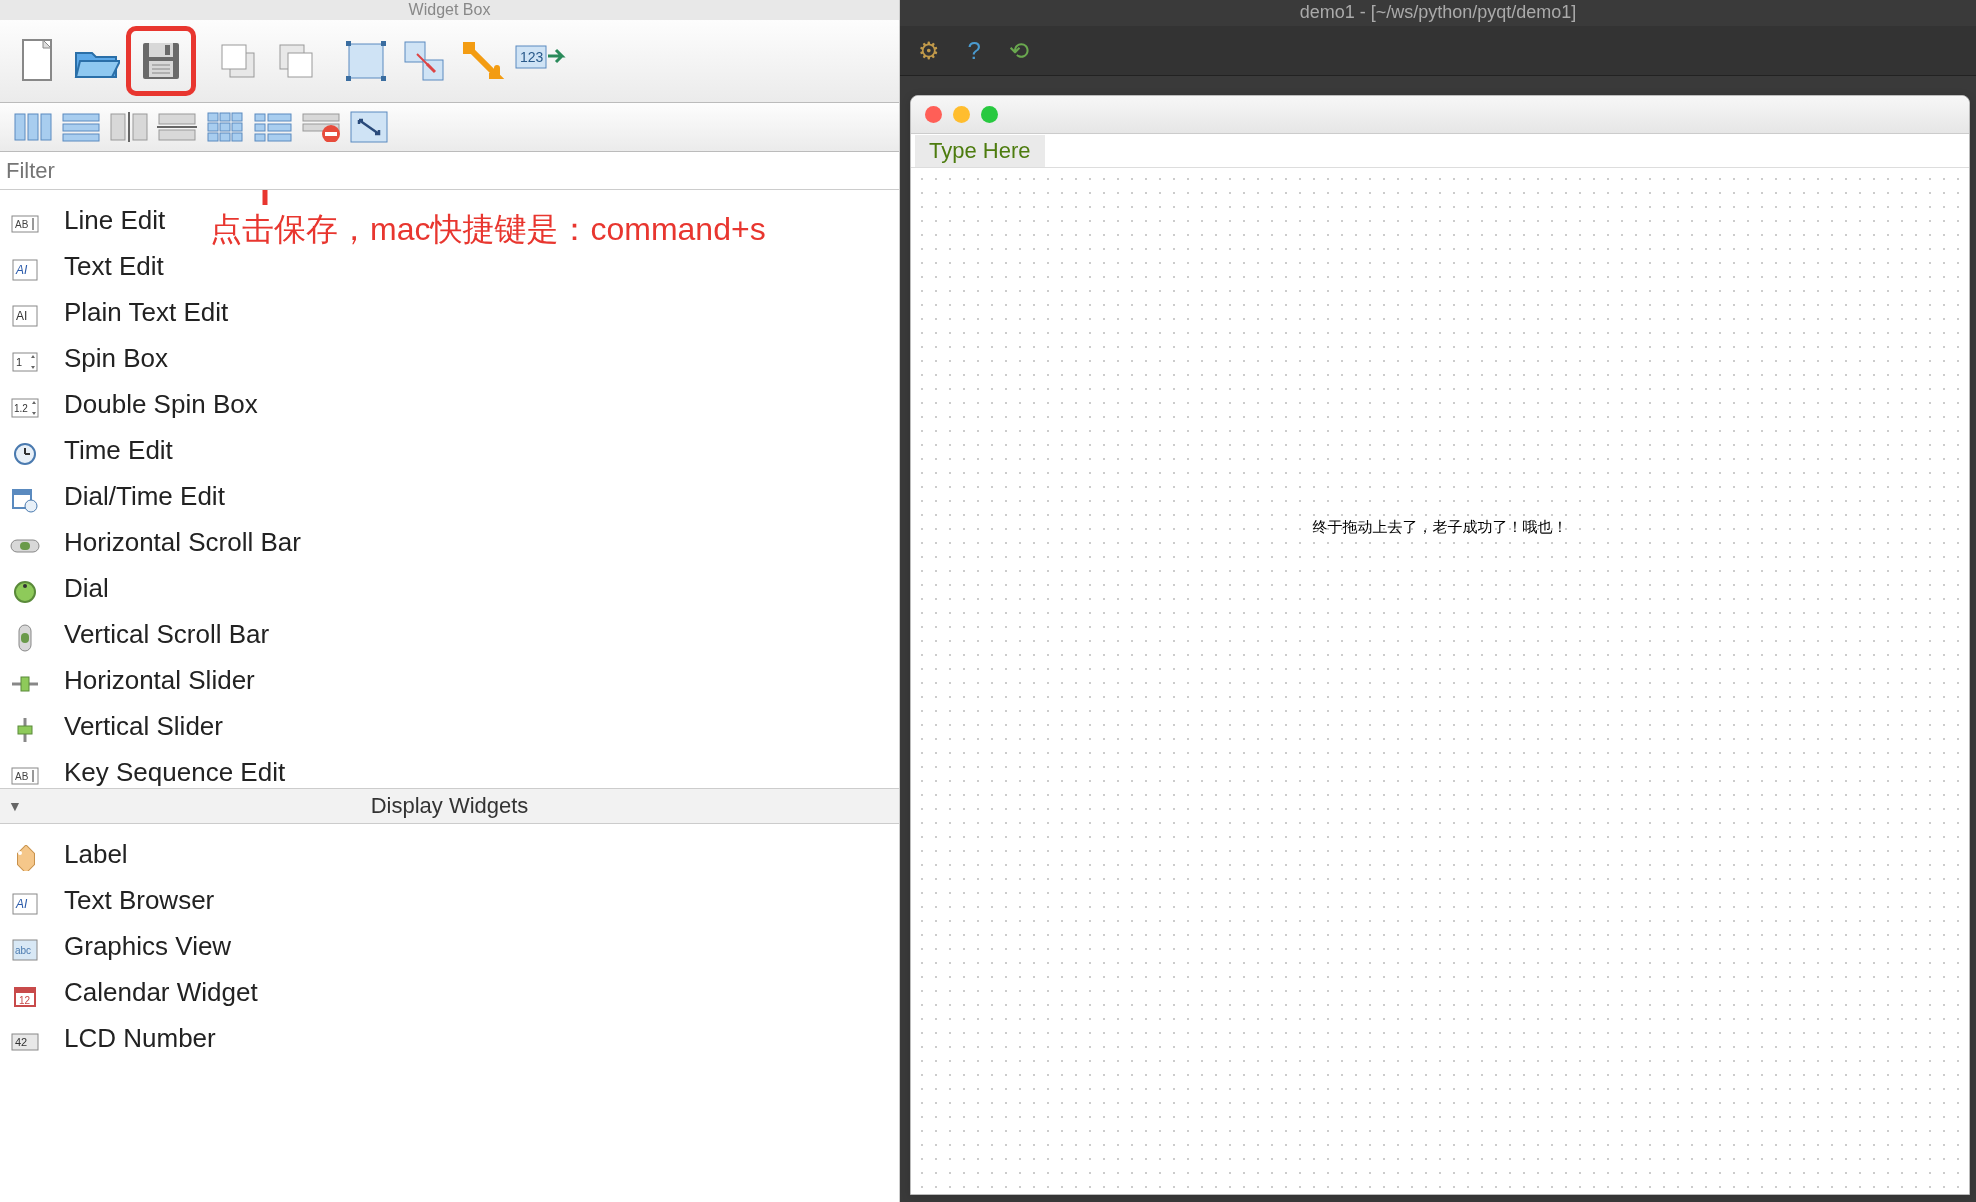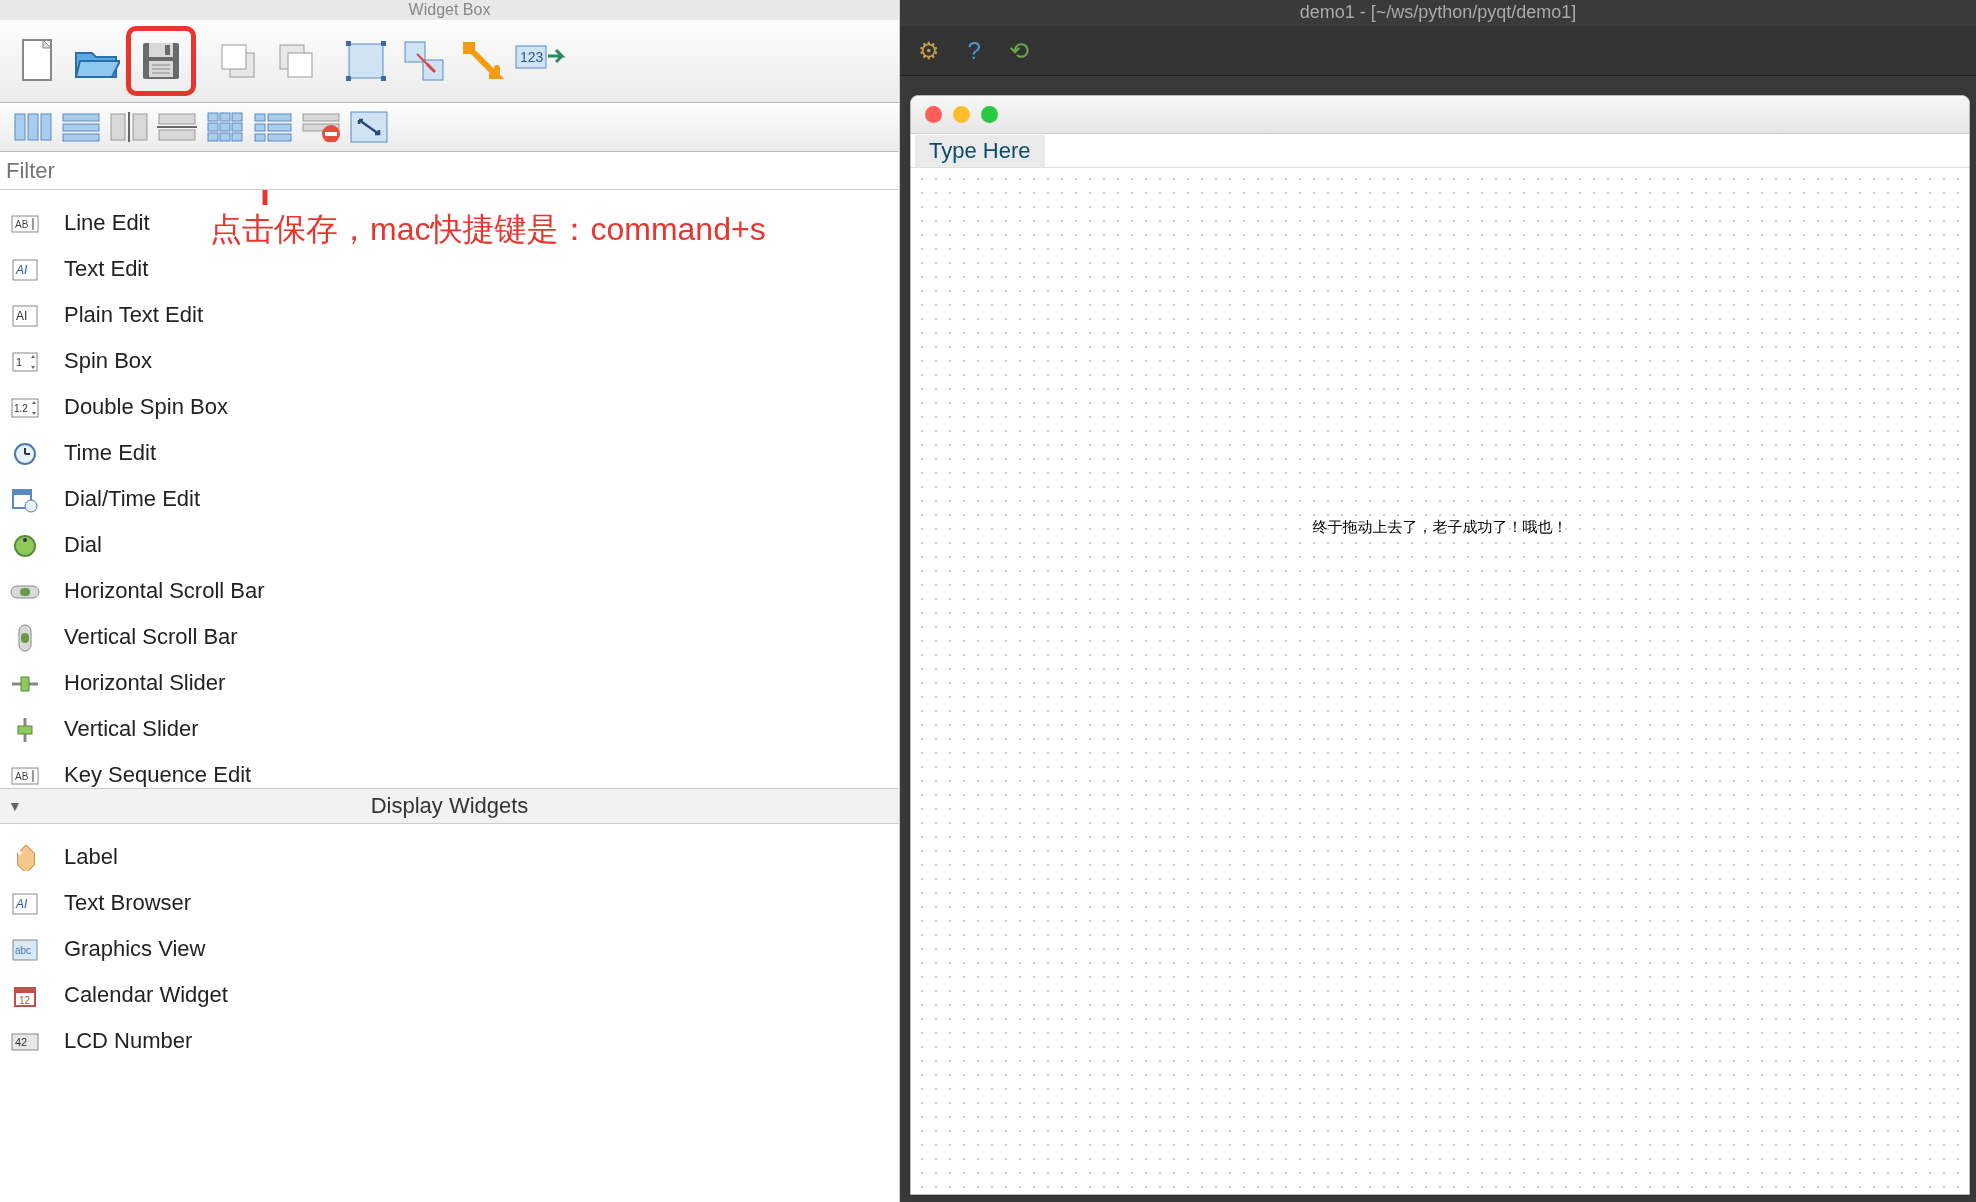--- a/index.html
+++ b/index.html
@@ -10,38 +10,38 @@
 .toolbar{background:linear-gradient(#fdfdfd,#ebebeb);border-bottom:1px solid #bbb;padding:6px 10px;display:flex;gap:2px;align-items:center}
 .toolbar.second{padding:4px 10px}
 .tool-btn{width:56px;height:56px;display:flex;align-items:center;justify-content:center;border-radius:4px;cursor:pointer}
 .tool-btn.small{width:46px;height:40px}
 .save-highlight{border:5px solid #e8362f;border-radius:10px;padding:2px}
 .filter-row{height:38px;border-bottom:1px solid #ccc;display:flex;align-items:center;padding:0 6px}
 .filter-input{width:100%;border:none;outline:none;font-size:22px;color:#999}
 .widget-list{flex:1;overflow-y:auto;position:relative}
 .widget-item{display:flex;align-items:flex-end;height:46px;padding:0 10px;gap:24px;cursor:pointer}
 .wi-icon{width:30px;height:24px;display:flex;align-items:center;justify-content:center;flex-shrink:0}
-.wi-label{font-size:22px;color:#222}
+.wi-label{font-size:26px;color:#222}
 .group-header{height:36px;background:#f2f2f2;border-top:1px solid #ccc;border-bottom:1px solid #ccc;display:flex;align-items:center;justify-content:center;font-size:22px;color:#333;position:relative}
 .group-arrow{position:absolute;left:8px;font-size:14px;color:#666}
 .annotation{position:absolute;left:210px;top:18px;font-size:32px;color:#e8362f;font-weight:500;z-index:50;pointer-events:none}
 .arrow-svg{position:absolute;left:235px;top:-115px;z-index:49;pointer-events:none}
 .ide-title{height:26px;background:#3a3a3a;text-align:center;font-size:18px;color:#aaa;padding:2px 0}
 .ide-toolbar{height:50px;background:#333;display:flex;align-items:center;gap:28px;padding:0 18px;border-bottom:1px solid #222}
 .ide-icn{font-size:24px}
 .preview-window{position:absolute;left:910px;top:95px;width:1060px;height:1100px;background:#fff;border:1px solid #bbb;border-radius:8px 8px 0 0;box-shadow:0 2px 10px rgba(0,0,0,0.15)}
 .pw-titlebar{height:38px;background:linear-gradient(#f7f7f7,#e6e6e6);border-bottom:1px solid #ccc;display:flex;align-items:center;border-radius:8px 8px 0 0;position:relative}
 .traffic{display:flex;gap:11px;padding-left:14px}
 .tdot{width:17px;height:17px;border-radius:50%}
 .tred{background:#ff5f57}
 .tyel{background:#ffbd2e}
 .tgrn{background:#28c940}
 .pw-title{position:absolute;left:0;right:0;text-align:center;font-size:20px;color:#444}
 .pw-menubar{height:34px;background:#fff;border-bottom:1px solid #ddd;display:flex;align-items:center}
-.type-here{padding:3px 14px;background:#eaeaea;font-size:22px;color:#0c4a6e;margin-left:4px}
+.type-here{padding:3px 14px;background:#eaeaea;font-size:22px;color:#4d7c0f;margin-left:4px}
 .pw-canvas{flex:1;background:#fff;background-image:radial-gradient(#ccc 1px,transparent 1px);background-size:14px 14px;background-position:4px 4px;position:relative;height:calc(100% - 72px)}
 .canvas-label{position:absolute;left:50%;top:350px;transform:translateX(-50%);font-size:15px;color:#000}
 svg{display:block}
 </style>
 </head>
 <body>
 
 <div class="left-panel">
   <div class="wb-title">Widget Box</div>
 
@@ -299,35 +299,35 @@
             <svg width="26" height="26">
               <rect x="1" y="3" width="18" height="18" fill="#fff" stroke="#5a8abf" stroke-width="2"></rect>
               <rect x="1" y="3" width="18" height="5" fill="#5a8abf"></rect>
               <circle cx="19" cy="19" r="6" fill="#e8f0f8" stroke="#4a7aaf"></circle>
             </svg>
           </span>
           <span class="wi-label">Dial/Time Edit</span>
         </div>
         <div class="widget-item">
           <span class="wi-icon">
+            <svg width="30" height="14">
+              <rect x="1" y="1" width="28" height="12" fill="#d8d8d8" stroke="#888" rx="6"></rect>
+              <rect x="10" y="3" width="10" height="8" fill="#6a9a4a" rx="4"></rect>
+            </svg>
+          </span>
+          <span class="wi-label">Horizontal Scroll Bar</span>
+        </div>
+        <div class="widget-item">
+          <span class="wi-icon">
             <svg width="24" height="24">
               <circle cx="12" cy="12" r="10" fill="#8eca5a" stroke="#5a8a3a" stroke-width="2"></circle>
               <circle cx="12" cy="6" r="2" fill="#333"></circle>
             </svg>
           </span>
           <span class="wi-label">Dial</span>
-        </div>
-        <div class="widget-item">
-          <span class="wi-icon">
-            <svg width="30" height="14">
-              <rect x="1" y="1" width="28" height="12" fill="#d8d8d8" stroke="#888" rx="6"></rect>
-              <rect x="10" y="3" width="10" height="8" fill="#6a9a4a" rx="4"></rect>
-            </svg>
-          </span>
-          <span class="wi-label">Horizontal Scroll Bar</span>
         </div>
         <div class="widget-item">
           <span class="wi-icon">
             <svg width="14" height="28">
               <rect x="1" y="1" width="12" height="26" fill="#d8d8d8" stroke="#888" rx="6"></rect>
               <rect x="3" y="9" width="8" height="10" fill="#6a9a4a" rx="4"></rect>
             </svg>
           </span>
           <span class="wi-label">Vertical Scroll Bar</span>
         </div>

